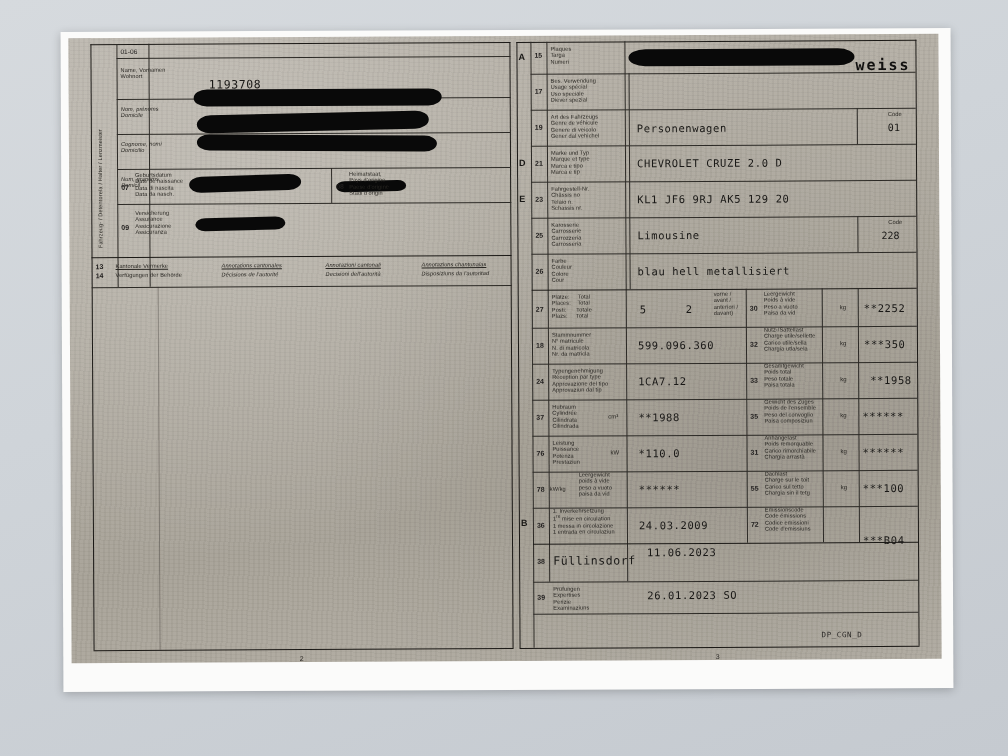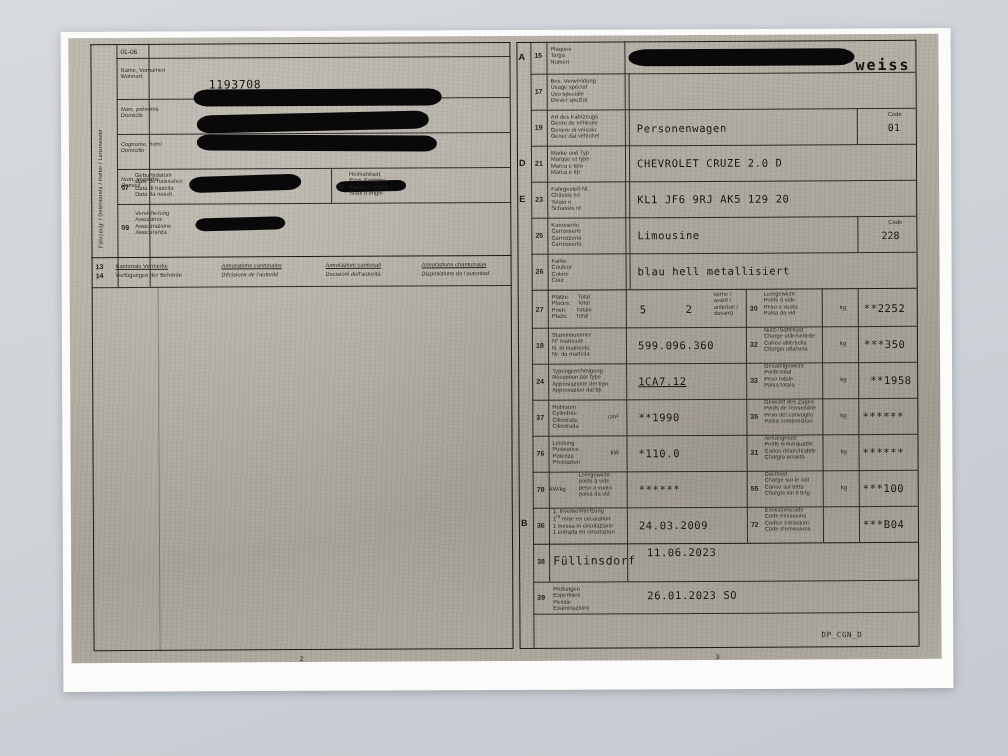--- a/index.html
+++ b/index.html
@@ -225,32 +225,32 @@
       <div class="mono" style="left:120px;top:298px;">599.096.360</div>
       <div class="num" style="left:232px;top:300px;">32</div>
       <div class="lbl" style="left:246px;top:286px;">
         Nutz-/Sattellast<br>Charge utile/sellette<br>Carico utile/sella<br>Chargia utla/sela</div>
       <div class="kg" style="left:322px;top:300px;">kg</div>
       <div class="mono" style="left:346px;top:298px;">***350</div>
 
       <div class="num" style="left:18px;top:336px;">24</div>
       <div class="lbl" style="left:34px;top:326px;">
         Typengenehmigung<br>Réception par type<br>Approvazione del tipo<br>Approvaziun dal tip</div>
-      <div class="mono" style="left:120px;top:334px;text-decoration:underline;">1CA7.12</div>
+      <div class="mono" style="left:120px;top:334px;">1CA7.12</div>
       <div class="num" style="left:232px;top:336px;">33</div>
       <div class="lbl" style="left:246px;top:322px;">
         Gesamtgewicht<br>Poids total<br>Peso totale<br>Paisa totala</div>
       <div class="kg" style="left:322px;top:336px;">kg</div>
       <div class="mono" style="left:352px;top:334px;">**1958</div>
 
       <div class="num" style="left:18px;top:372px;">37</div>
       <div class="lbl" style="left:34px;top:362px;">
         Hubraum<br>Cylindrée<br>Cilindrata<br>Cilindrada</div>
       <div class="unit" style="left:90px;top:372px;">cm³</div>
-      <div class="mono" style="left:120px;top:370px;">**1990</div>
+      <div class="mono" style="left:120px;top:370px;">**1988</div>
       <div class="num" style="left:232px;top:372px;">35</div>
       <div class="lbl" style="left:246px;top:358px;">
         Gewicht des Zuges<br>Poids de l'ensemble<br>Peso del convoglio<br>Paisa composiziun</div>
       <div class="kg" style="left:322px;top:372px;">kg</div>
       <div class="mono" style="left:344px;top:370px;">******</div>
 
       <div class="num" style="left:18px;top:408px;">76</div>
       <div class="lbl" style="left:34px;top:398px;">
         Leistung<br>Puissance<br>Potenza<br>Prestaziun</div>
       <div class="unit" style="left:92px;top:408px;">kW</div>
@@ -273,21 +273,21 @@
       <div class="mono" style="left:344px;top:442px;">***100</div>
 
       <div class="bigletter" style="left:2px;top:476px;">B</div>
       <div class="num" style="left:18px;top:480px;">36</div>
       <div class="lbl" style="left:34px;top:466px;">
         1. Inverkehrsetzung<br>1<sup>re</sup> mise en circulation<br>1 messa in circolazione<br>1 entrada en circulaziun</div>
       <div class="mono" style="left:120px;top:478px;">24.03.2009</div>
       <div class="num" style="left:232px;top:480px;">72</div>
       <div class="lbl" style="left:246px;top:466px;">
         Emissionscode<br>Code émissions<br>Codice emissioni<br>Code d'emissiuns</div>
-      <div class="mono" style="left:344px;top:478px;">***B04</div>
+      <div class="mono" style="left:344px;top:494px;">***B04</div>
 
       <div class="num" style="left:18px;top:516px;">38</div>
       <div class="mono" style="left:34px;top:512px;font-size:11.5px;">Füllinsdorf</div>
       <div class="mono" style="left:128px;top:505px;">11.06.2023</div>
 
       <div class="num" style="left:18px;top:552px;">39</div>
       <div class="lbl" style="left:34px;top:544px;">
         Prüfungen<br>Expertises<br>Perizie<br>Examinaziuns</div>
       <div class="mono" style="left:128px;top:548px;">26.01.2023 SO</div>
 

